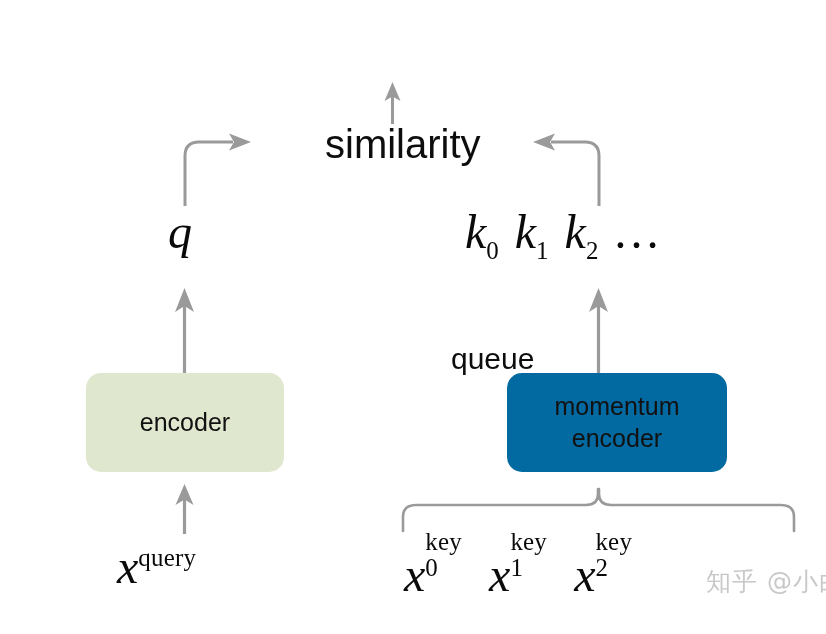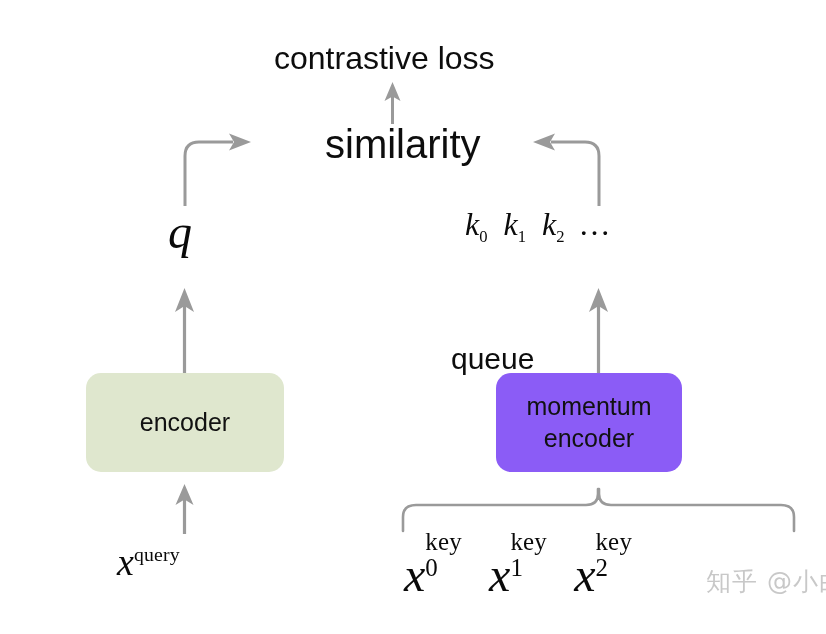--- a/index.html
+++ b/index.html
@@ -86,62 +86,61 @@
     letter-spacing: 1px;
   }
 
   svg { display: block; overflow: visible; }
 </style>
 </head>
 <body>
 
 <div id="canvas">
 
-  <div class="abs sans-label" style="left:274px; top:42px; font-size:32px;">contrastive loss</div>
 
   <svg class="abs" style="left:380px; top:82px;" width="26" height="42">
     <line x1="12.5" y1="42" x2="12.5" y2="14" stroke="#9a9a9a" stroke-width="3"></line>
     <polygon points="12.5,0 4.5,19 12.5,14.5 20.5,19" fill="#9a9a9a"></polygon>
   </svg>
 
   <div class="abs sans-label" style="left:325px; top:124px; font-size:40px;">similarity</div>
 
   <svg class="abs" style="left:175px; top:128px;" width="82" height="78">
     <path d="M 10 78 L 10 28 Q 10 14 24 14 L 58 14" stroke="#9a9a9a" stroke-width="3" fill="none" stroke-linecap="butt"></path>
     <polygon points="76,14 54,5.5 59,14 54,22.5" fill="#9a9a9a"></polygon>
   </svg>
 
   <svg class="abs" style="left:527px; top:128px;" width="82" height="78">
     <path d="M 72 78 L 72 28 Q 72 14 58 14 L 24 14" stroke="#9a9a9a" stroke-width="3" fill="none" stroke-linecap="butt"></path>
     <polygon points="6,14 28,5.5 23,14 28,22.5" fill="#9a9a9a"></polygon>
   </svg>
 
   <div class="abs math" style="left:168px; top:208px; font-size:48px;"><i>q</i></div>
 
-  <div class="abs math" style="left:465px; top:208px; font-size:32px;">
+  <div class="abs math" style="left:465px; top:208px; font-size:48px;">
     <span><i>k</i><span class="sub">0</span></span><span style="display:inline-block;width:16px;"></span><span><i>k</i><span class="sub">1</span></span><span style="display:inline-block;width:16px;"></span><span><i>k</i><span class="sub">2</span></span><span style="display:inline-block;width:14px;"></span><span>…</span>
   </div>
 
   <div class="abs sans-label" style="left:451px; top:300px; font-size:30px;margin-top:44px;">queue</div>
 
   <svg class="abs" style="left:586px; top:288px;" width="26" height="86">
     <line x1="12.5" y1="86" x2="12.5" y2="14" stroke="#9a9a9a" stroke-width="3.2"></line>
     <polygon points="12.5,0 3,24 12.5,18 22,24" fill="#9a9a9a"></polygon>
   </svg>
 
   <svg class="abs" style="left:172px; top:288px;" width="26" height="86">
     <line x1="12.5" y1="86" x2="12.5" y2="14" stroke="#9a9a9a" stroke-width="3.2"></line>
     <polygon points="12.5,0 3,24 12.5,18 22,24" fill="#9a9a9a"></polygon>
   </svg>
 
   <div class="abs enc-box" style="left:86px; top:373px; width:198px; height:99px; background:#dfe7ce;">
     <span>encoder</span>
   </div>
 
-  <div class="abs enc-box" style="left:496px; top:373px; width:186px; height:99px; background:#8b5cf6;">
+  <div class="abs enc-box" style="left:507px; top:373px; width:220px; height:99px; background:#0369a1;">
     <span><span>momentum</span><br><span>encoder</span></span>
   </div>
 
   <svg class="abs" style="left:172px; top:484px;" width="26" height="50">
     <line x1="12.5" y1="50" x2="12.5" y2="12" stroke="#9a9a9a" stroke-width="3.2"></line>
     <polygon points="12.5,0 3.5,21 12.5,15.5 21.5,21" fill="#9a9a9a"></polygon>
   </svg>
 
   <svg class="abs" style="left:400px; top:487px;" width="404" height="44">
     <path d="M 3 44
@@ -151,21 +150,21 @@
              Q 198 18 198 7
              L 198 2
              L 199 2
              L 199 7
              Q 199 18 211 18
              L 381 18
              Q 394 18 394 30
              L 394 44" stroke="#9a9a9a" stroke-width="2.6" fill="none" stroke-linecap="round" stroke-linejoin="round"></path>
   </svg>
 
-  <div class="abs math" style="left:117px; top:543px; font-size:38px;"><i>x</i><span class="sup">query</span></div>
+  <div class="abs math" style="left:117px; top:543px; font-size:48px;"><i>x</i><span class="sup">query</span></div>
 
   <div class="abs math" style="left:404px; top:543px; font-size:48px;">
     <span><i>x</i><span class="supsub"><span class="sup">key</span><span class="sub">0</span></span></span><span style="display:inline-block;width:34px;"></span><span><i>x</i><span class="supsub"><span class="sup">key</span><span class="sub">1</span></span></span><span style="display:inline-block;width:34px;"></span><span><i>x</i><span class="supsub"><span class="sup">key</span><span class="sub">2</span></span></span>
   </div>
 
   <div class="abs watermark" style="left:706px; top:565px;">知乎 @小白</div>
 
 </div>
 
 </body></html>

